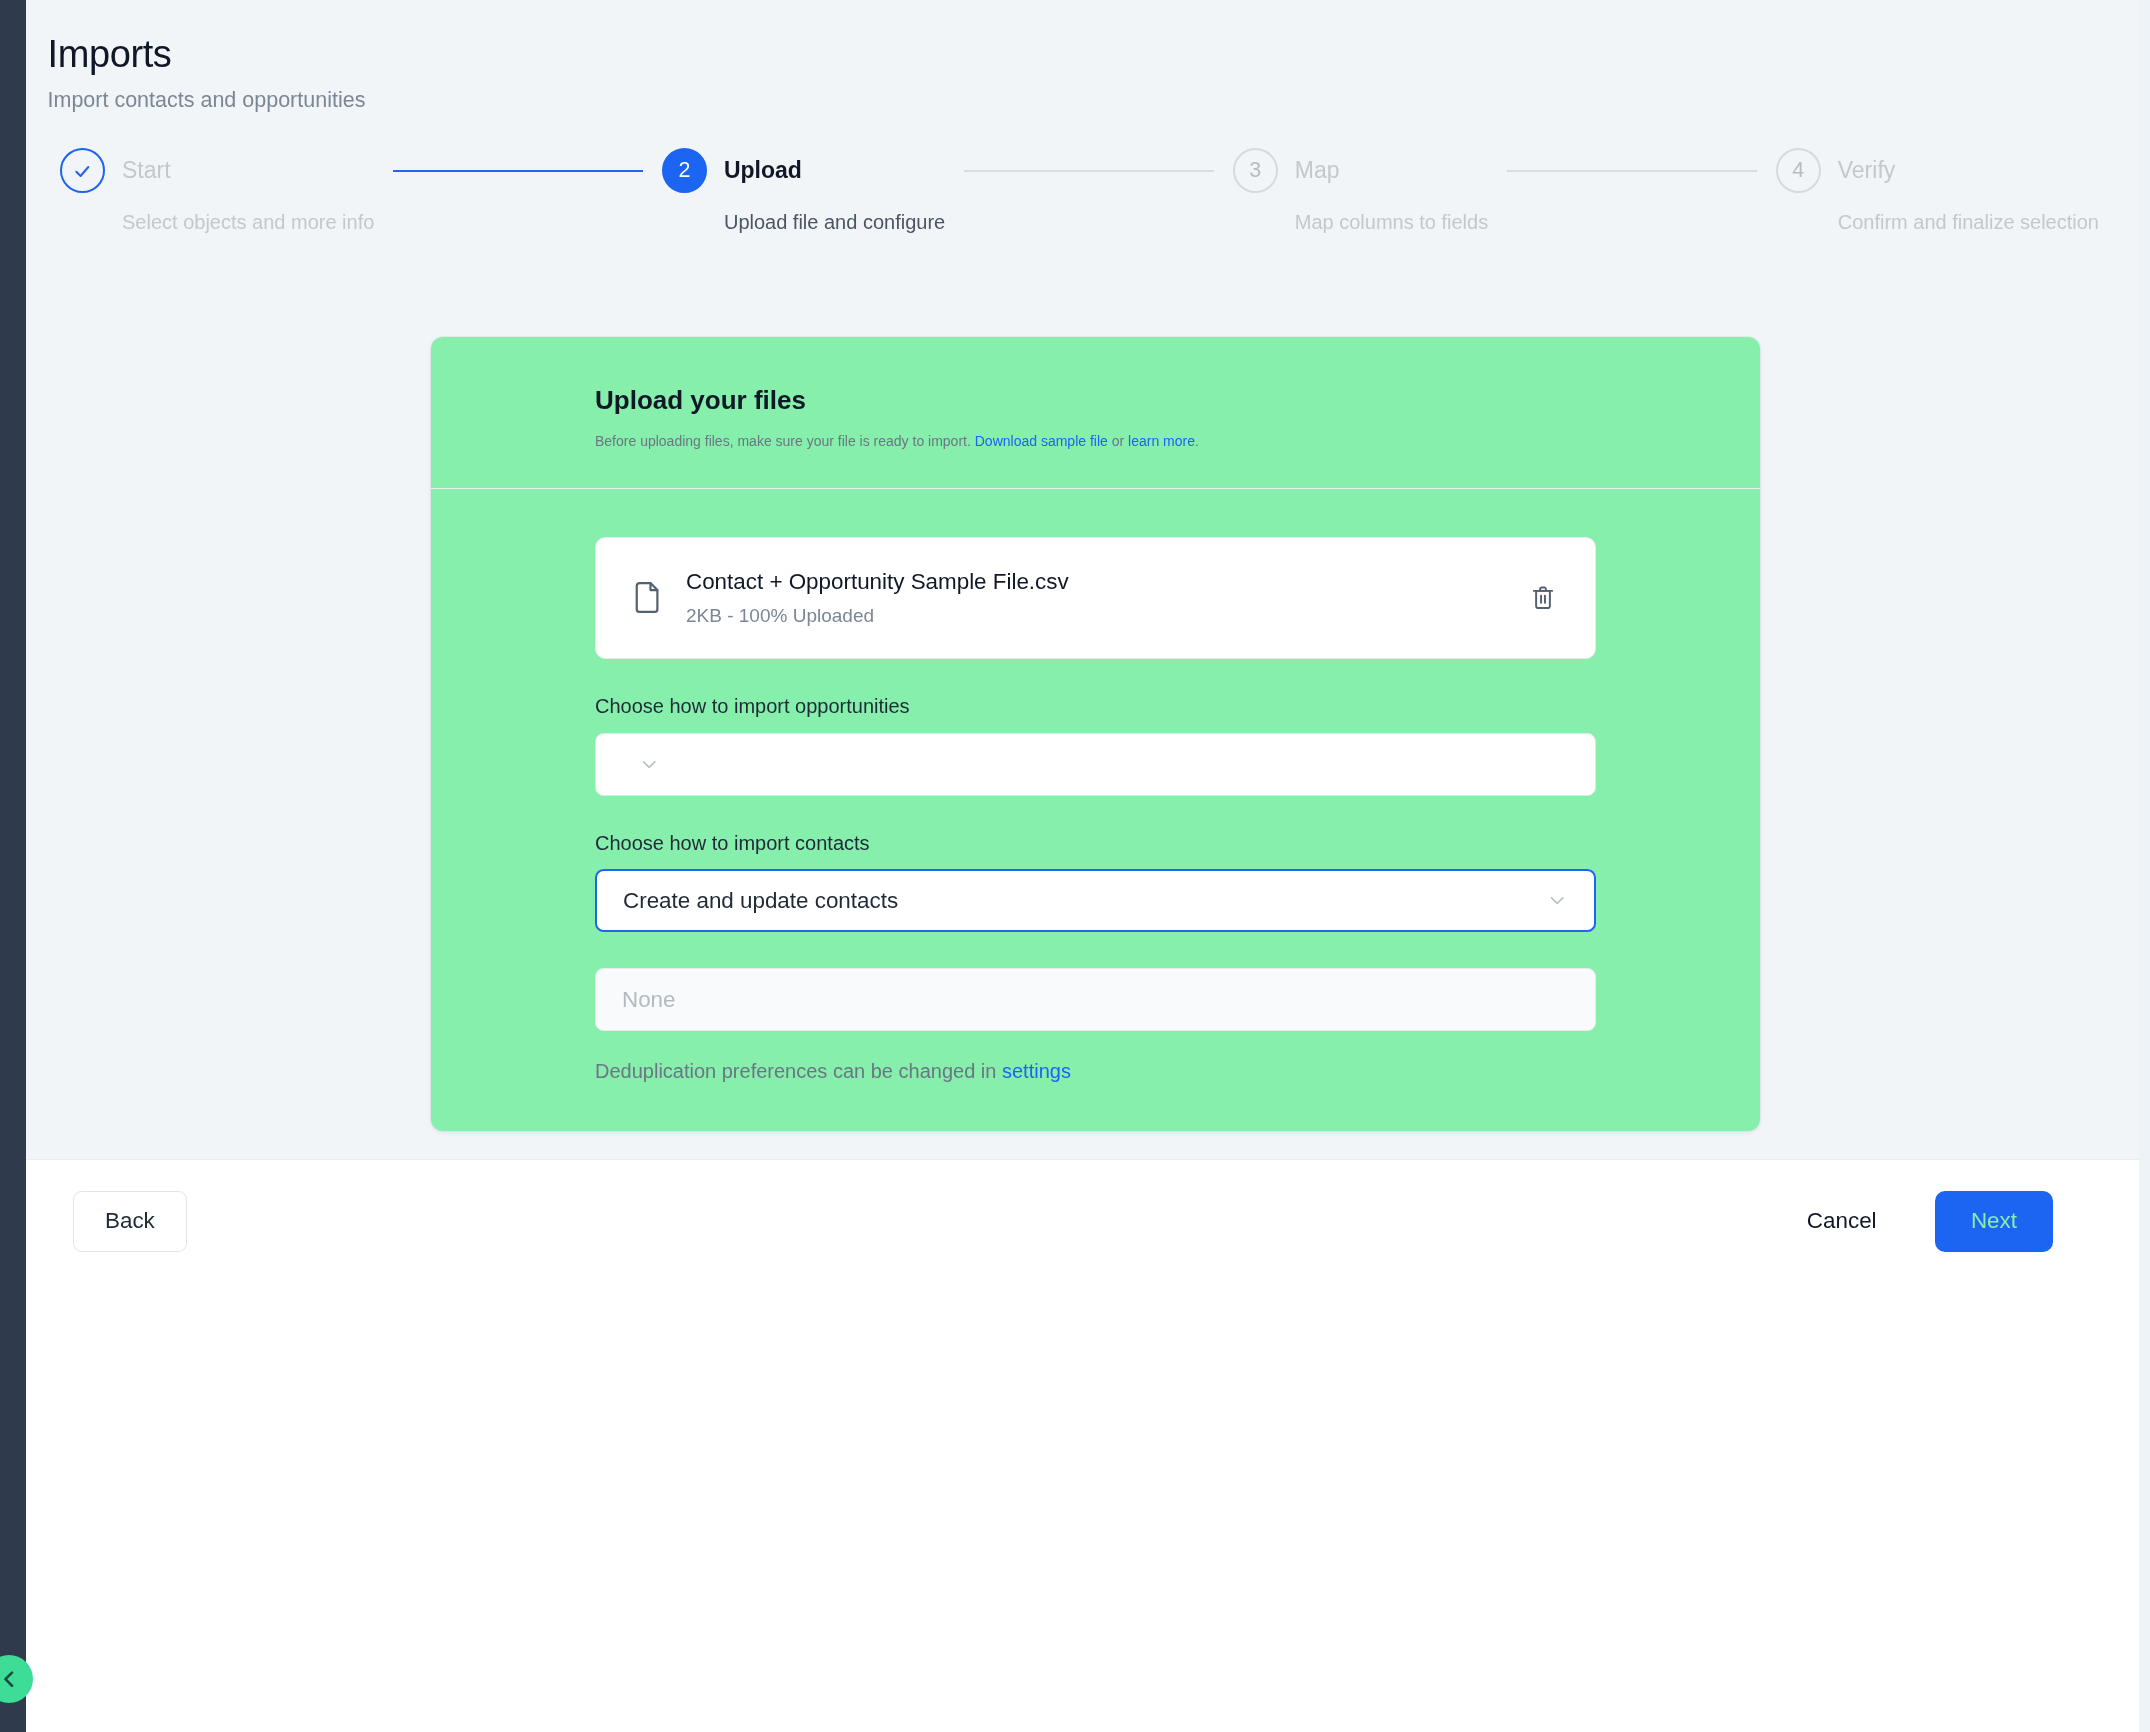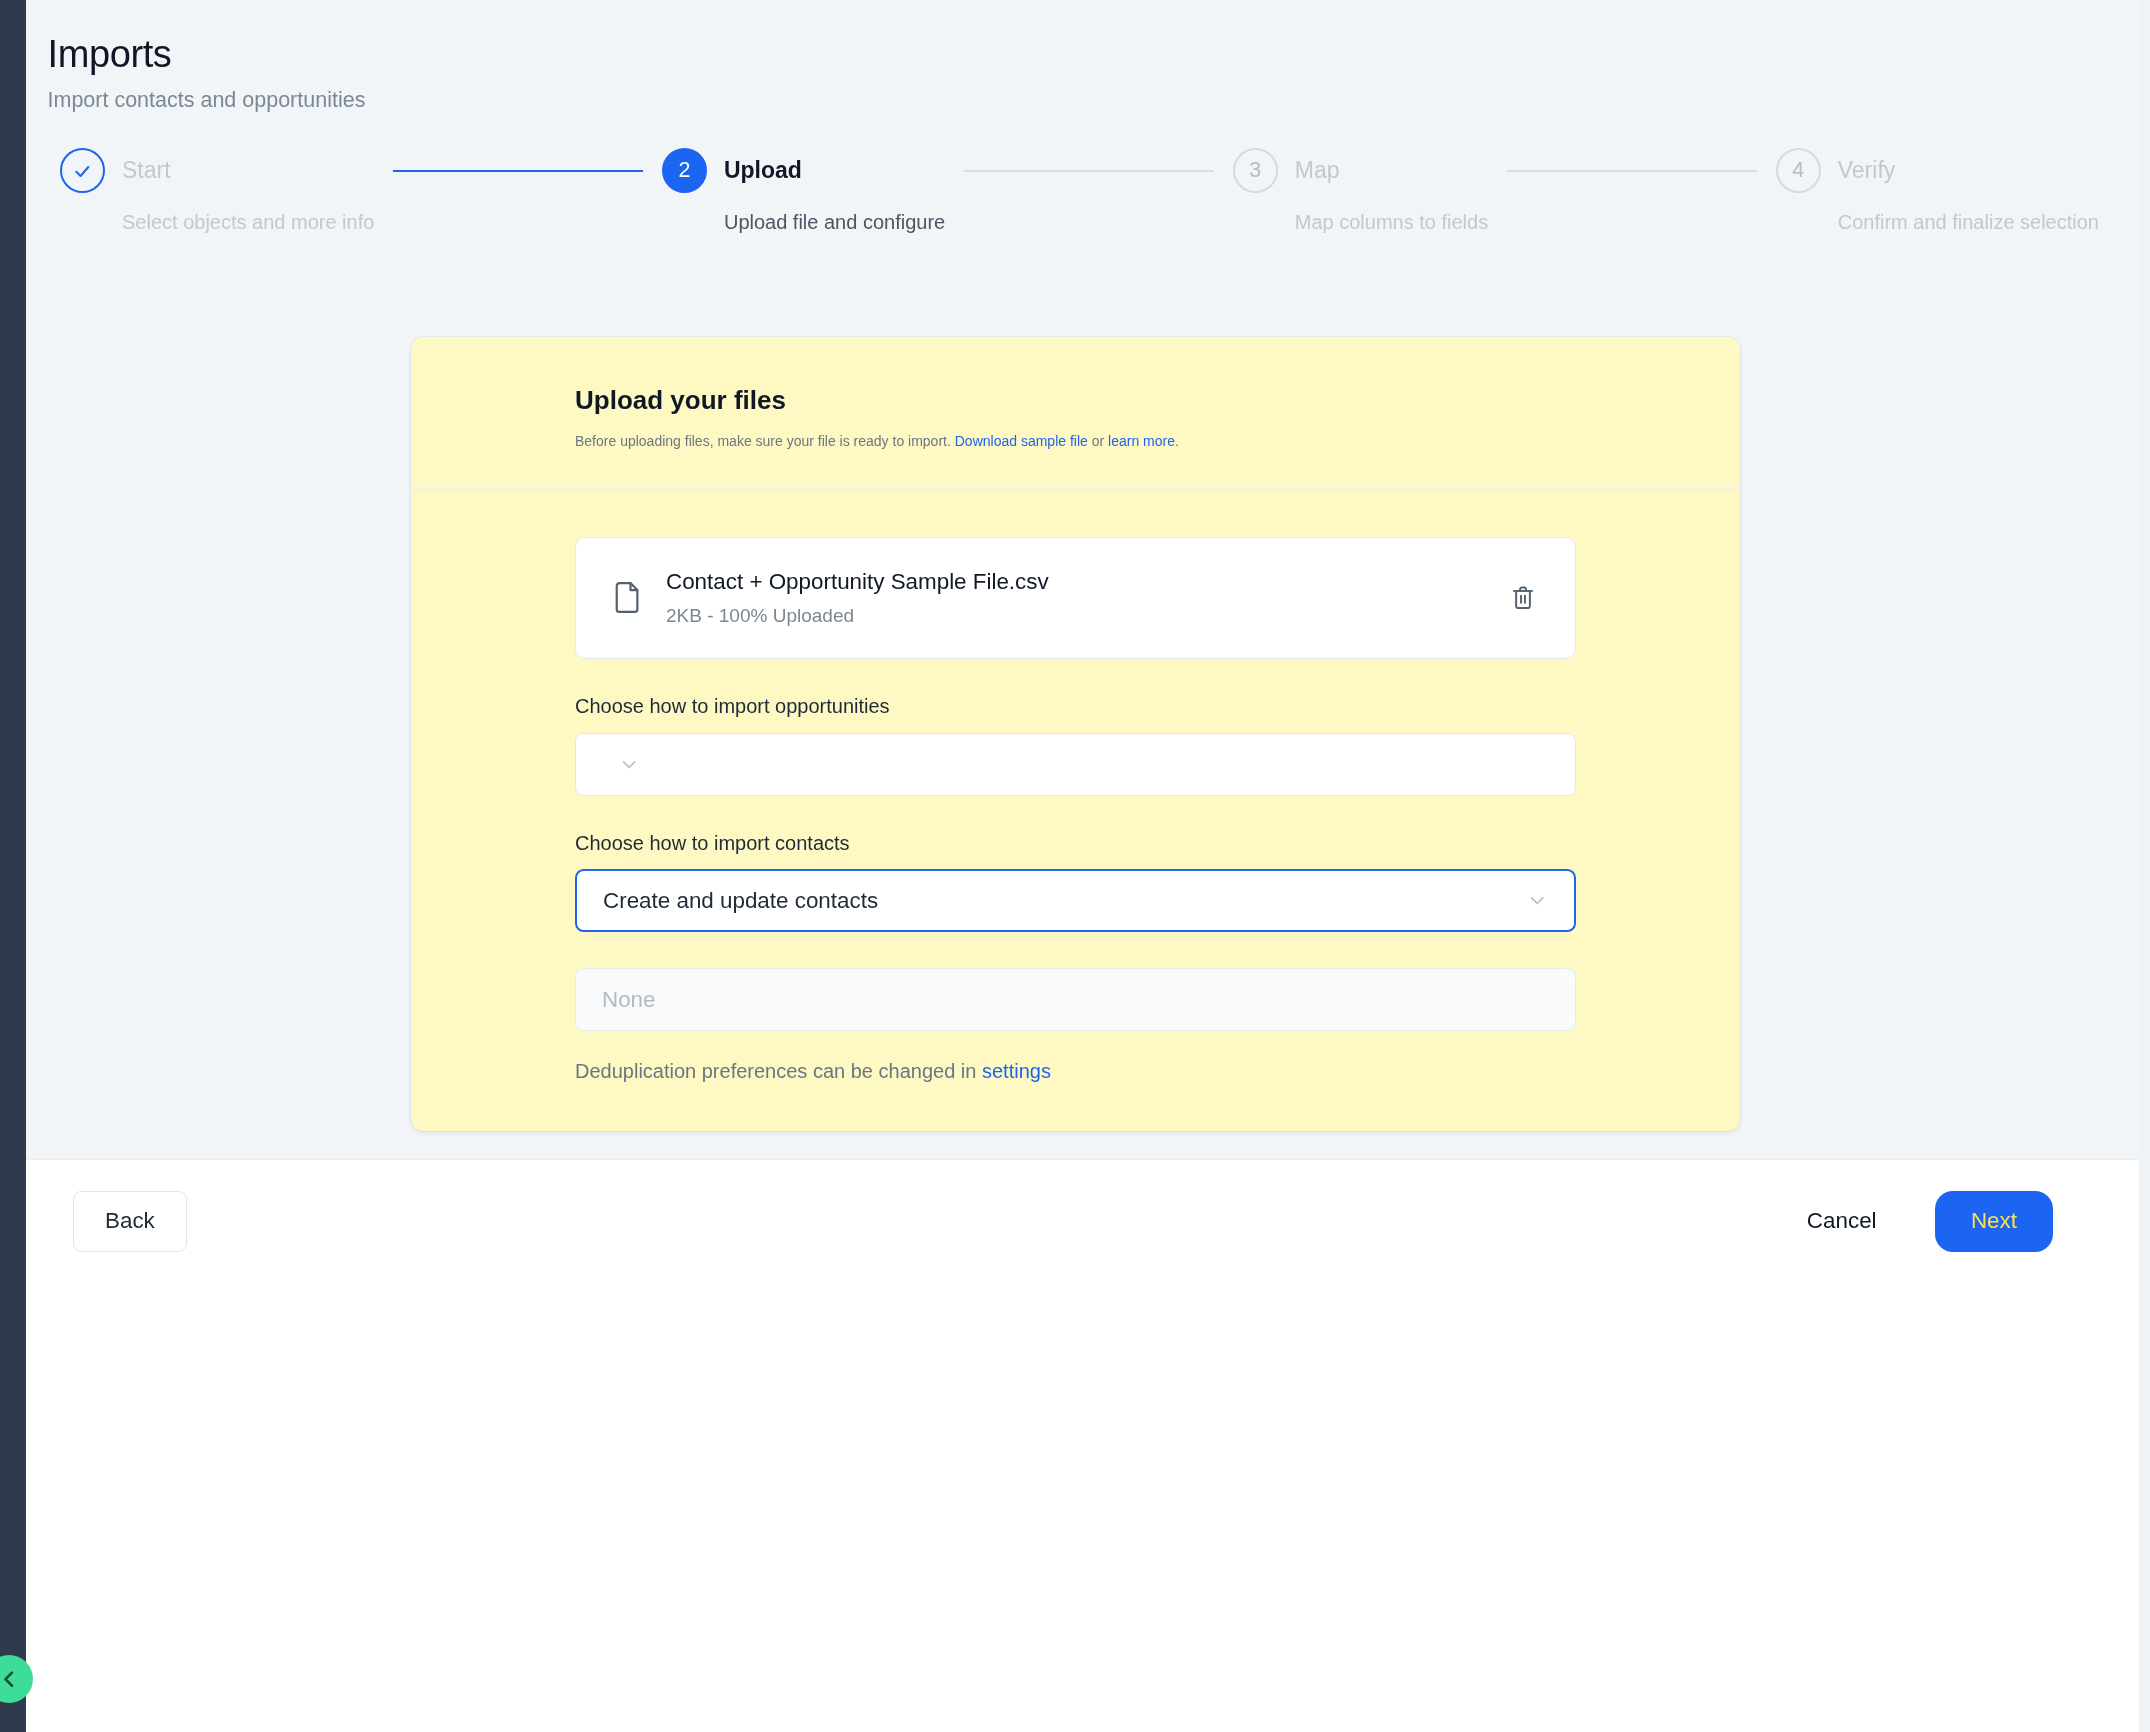--- a/index.html
+++ b/index.html
@@ -161,24 +161,24 @@
     width: 100%;
     height: 1.7px;
     margin: 0 19px;
   }
   .step-connector.filled i { background: #2563eb; }
   .step-connector.empty  i { background: #d9dde1; }
 
   
   .card {
     position: absolute;
-    left: 411px;
+    left: 431px;
     top: 337px;
     width: 1329px;
-    background: #fef9c3;
+    background: #86efac;
     border-radius: 12px;
     box-shadow: 0 1.7px 4.3px rgba(16,24,40,0.07), 0 0 0 0.9px rgba(16,24,40,0.035);
     overflow: hidden;
   }
   .card-head {
     padding: 48px 52px 38px 164px;
     border-bottom: 1.3px solid #eceff2;
   }
   .card-title {
     font-size: 26px;
@@ -323,24 +323,24 @@
     padding: 18px 31px;
     line-height: 1;
   }
   .btn-cancel {
     color: #101828;
     padding: 8.6px 3.4px;
     line-height: 1;
   }
   .btn-next {
     background: #1c64f2;
-    color: #fde047;
+    color: #86efac;
     padding: 19px 36px;
     line-height: 1;
-    border-radius: 18px;
+    border-radius: 10px;
   }
 </style>
 </head>
 <body>
 
 <div class="app">
 
   <div class="rail"></div>
   <div class="rail-handle">
     <svg width="22.4" height="22.4" viewBox="0 0 24 24" fill="none">

